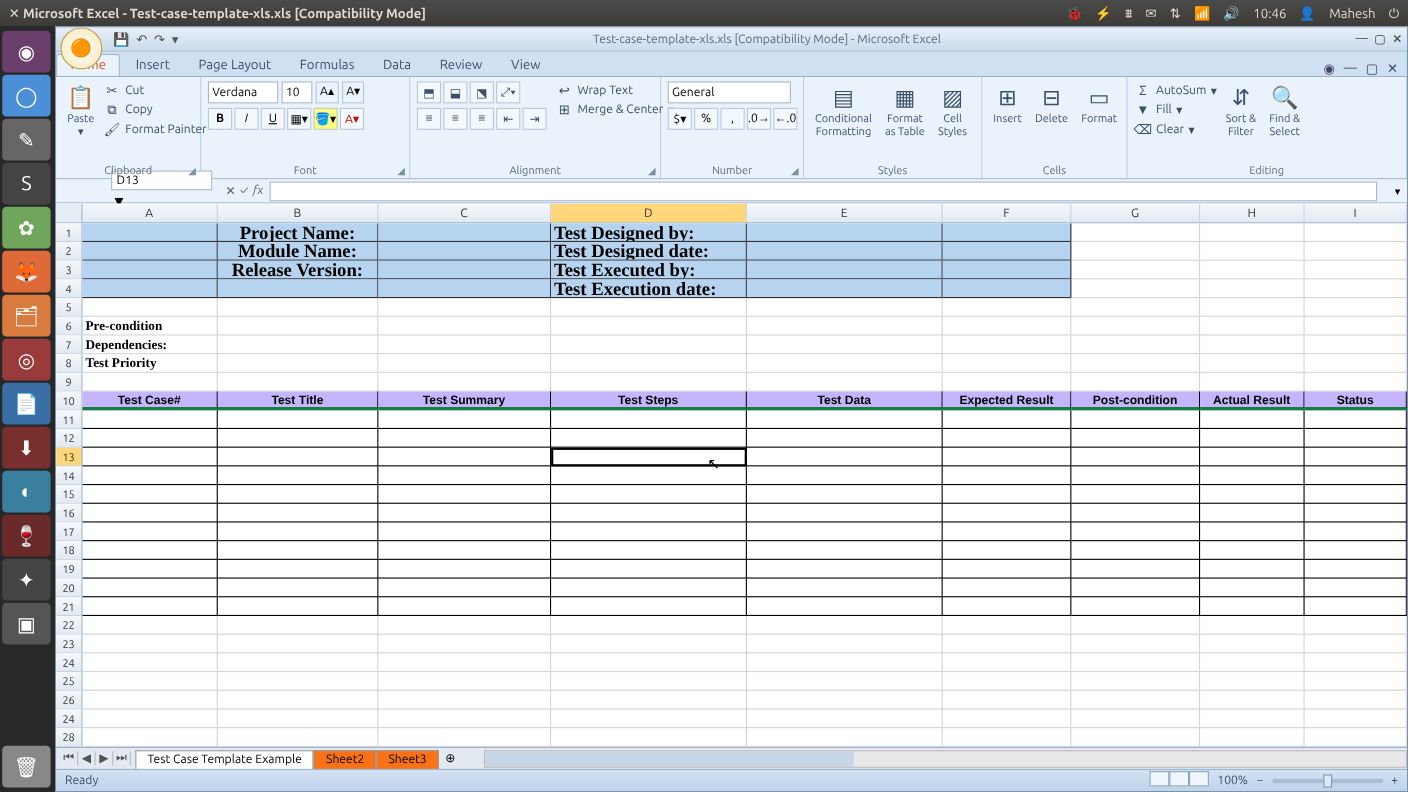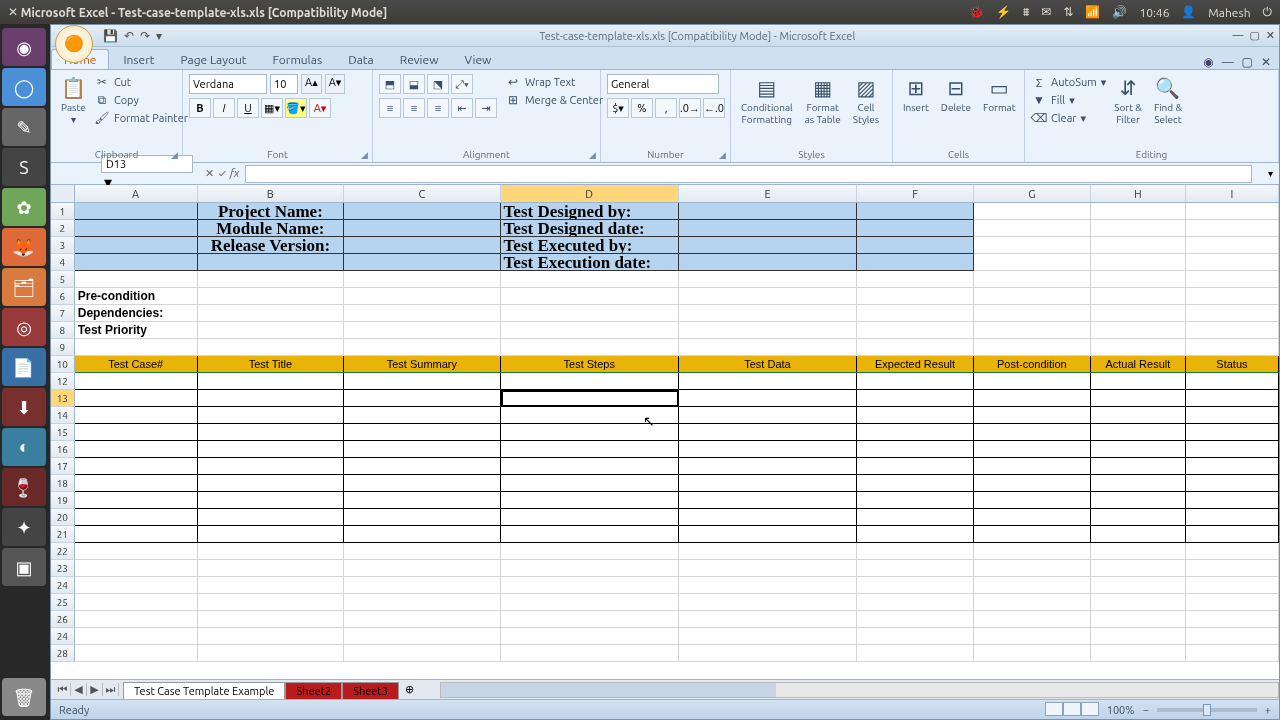--- a/index.html
+++ b/index.html
@@ -38,21 +38,21 @@
 .group .label { font-size: 10px; color: #5a6b7d; text-align: center; padding-top: 2px; position: relative; }
 .group .label .dlg { position: absolute; right: -2px; bottom: 0; font-size: 9px; color: #7a8fa5; }
 .vbtn { display:flex; flex-direction:column; align-items:center; justify-content:center; font-size:10px; color:#3b5068; padding:2px 4px; text-align:center; line-height:1.2; }
 .vbtn .ic { font-size: 20px; margin-bottom: 2px; }
 .stack { display:flex; flex-direction:column; gap:2px; font-size:11px; color:#3b5068; }
 .stack .row { display:flex; align-items:center; gap:4px; white-space:nowrap; }
 .mini-ic { width:16px; height:16px; display:inline-flex; align-items:center; justify-content:center; border:1px solid transparent; font-size:12px; }
 .toggle-row { display:flex; gap:2px; }
 .toggle-row .b { width:22px; height:20px; border:1px solid #b8c8db; background:#f3f8fd; display:flex; align-items:center; justify-content:center; font-size:11px; }
 .font-select { border:1px solid #a7b8cb; background:#fff; font-size:11px; padding:1px 3px; height:20px; }
-.font-name{ width:78px;} .font-size{width:28px;}
+.font-name{ width:64px;} .font-size{width:28px;}
 
 
 .namebar { height: 22px; background:#eaf2fb; border-bottom:1px solid #9cb4cf; display:flex; align-items:center; }
 .namebox-wrap { width: 148px; display:flex; padding-left:50px;flex-direction:column; }
 .namebox { width:92px; border:1px solid #a7b8cb; background:#fff; font-size:11px; padding:1px 4px; height:18px; }
 .fx-btns { display:flex; gap:4px; padding:0 6px; font-size:11px; color:#666; }
 .formula-input { flex:1; border:1px solid #a7b8cb; background:#fff; height:18px; margin-right:16px; padding:1px 4px; font-size:11px; }
 
 
 .grid-area { flex:1; display:flex; flex-direction:column; background:#fff; overflow:hidden; position:relative; }
@@ -60,30 +60,30 @@
 .corner { width:24px; border-right:1px solid #9eb6ce; background:#e7edf4; }
 .col-h { border-right:1px solid #c6d3e1; text-align:center; line-height:18px; }
 .col-h.sel { background:#ffd77a; }
 .rows { flex:1; overflow:auto; }
 .row-line { display:flex; height:17px; }
 .row-h { width:24px; background:linear-gradient(#f5f8fc,#e2e9f1); border-right:1px solid #9eb6ce; border-bottom:1px solid #c6d3e1; font-size:10px; text-align:center; line-height:17px; color:#333; }
 .row-h.sel { background:#ffd77a; }
 .cell { border-right:1px solid #d4d4d4; border-bottom:1px solid #d4d4d4; font-size:11px; padding:0 3px; line-height:17px; white-space:nowrap; overflow:hidden; }
 .cell.blue { background:#b6d4ef; border-right:1px solid #333; border-bottom:1px solid #333; font-family:"Times New Roman",serif; font-size:17px; font-weight:bold; }
 .cell.blue.ctr{ text-align:center;}
-.cell.grey { background:#eab308; border-right:1px solid #000; border-bottom:1px solid #15803d; font-family:Verdana,sans-serif; font-size:11px; font-weight:normal; text-align:center;}
+.cell.grey { background:#c4b5fd; border-right:1px solid #000; border-bottom:3px solid #15803d; font-family:Verdana,sans-serif; font-size:11px; font-weight:bold; text-align:center;}
 .cell.box { border-right:1px solid #000; border-bottom:1px solid #000; }
-.cell.bold { font-weight:bold; font-family:Liberation Sans, sans-serif; font-size:12px; }
+.cell.bold { font-weight:bold; font-family:Liberation Serif, serif; font-size:12px; }
 .cell.active { outline:2px solid #000; outline-offset:-2px; }
 
 .sheet-tabs { height:20px; background:#e2e9f1; border-top:1px solid #9cb4cf; display:flex; align-items:center; font-size:11px; }
 .nav-arrows { display:flex; padding:0 4px; gap:0; }
 .nav-arrows span { width:16px; text-align:center; color:#555; border-right:1px solid #bbb; }
 .stab { padding:2px 10px; background:#fff; border:1px solid #999; border-bottom:none; margin-top:2px; }
-.stab.inactive { background:#b91c1c; }
+.stab.inactive { background:#f97316; }
 .hscroll { flex:1; margin-left:20px; height:16px; background:#e8e8e8; border:1px solid #bbb; position:relative; }
 .hscroll .thumb{ position:absolute; left:0; width:40%; height:100%; background:#c7d5e6;}
 
 .statusbar { height:20px; background:linear-gradient(#d3e2f3,#bfd3ea); border-top:1px solid #9cb4cf; display:flex; align-items:center; font-size:11px; color:#3b5068; padding:0 8px; }
 .statusbar .right { margin-left:auto; display:flex; align-items:center; gap:8px;}
 .viewbtns span{ width:18px; height:14px; display:inline-block; border:1px solid #8aa3bf; background:#eef5fc; }
 .zoom-slider{ width:100px; height:4px; background:#a9bcd2; position:relative;}
 .zoom-slider .t{position:absolute; top:-4px; width:8px; height:12px; background:#dce8f5; border:1px solid #7c95b0; left:46px;}
 
 
@@ -456,20 +456,32 @@
           <div class="cell cB grey">Test Title</div>
           <div class="cell cC grey">Test Summary</div>
           <div class="cell cD grey">Test Steps</div>
           <div class="cell cE grey">Test Data</div>
           <div class="cell cF grey">Expected Result</div>
           <div class="cell cG grey">Post-condition</div>
           <div class="cell cH grey">Actual Result</div>
           <div class="cell cI grey">Status</div>
         </div>
         <div class="row-line">
+          <div class="row-h">11</div>
+          <div class="cell cA box"></div>
+          <div class="cell cB box"></div>
+          <div class="cell cC box"></div>
+          <div class="cell cD box"></div>
+          <div class="cell cE box"></div>
+          <div class="cell cF box"></div>
+          <div class="cell cG box"></div>
+          <div class="cell cH box"></div>
+          <div class="cell cI box"></div>
+        </div>
+        <div class="row-line">
           <div class="row-h">12</div>
           <div class="cell cA box"></div>
           <div class="cell cB box"></div>
           <div class="cell cC box"></div>
           <div class="cell cD box"></div>
           <div class="cell cE box"></div>
           <div class="cell cF box"></div>
           <div class="cell cG box"></div>
           <div class="cell cH box"></div>
           <div class="cell cI box"></div>

